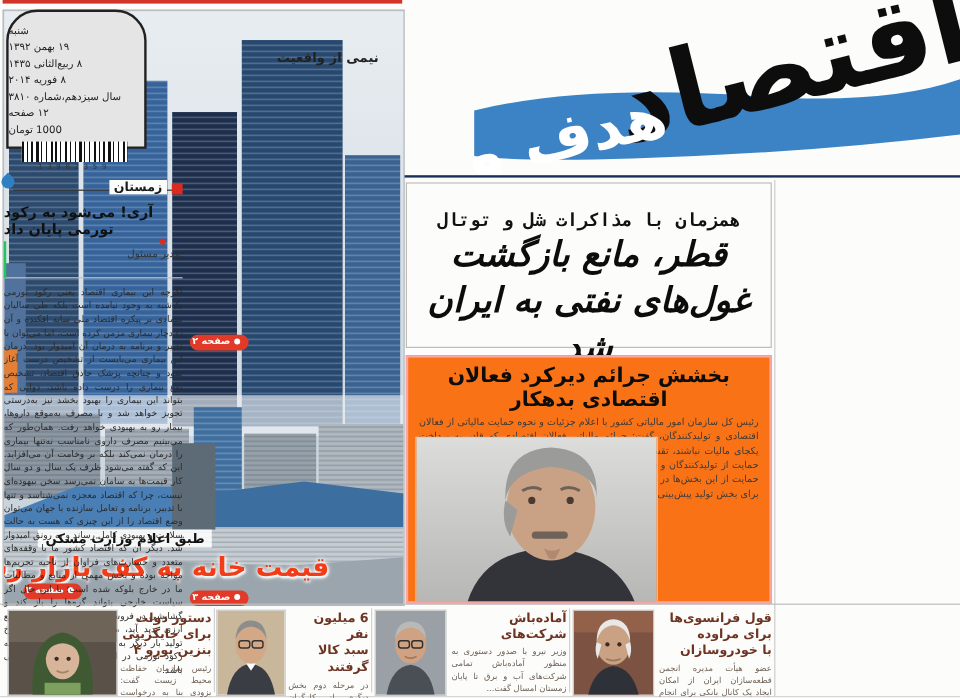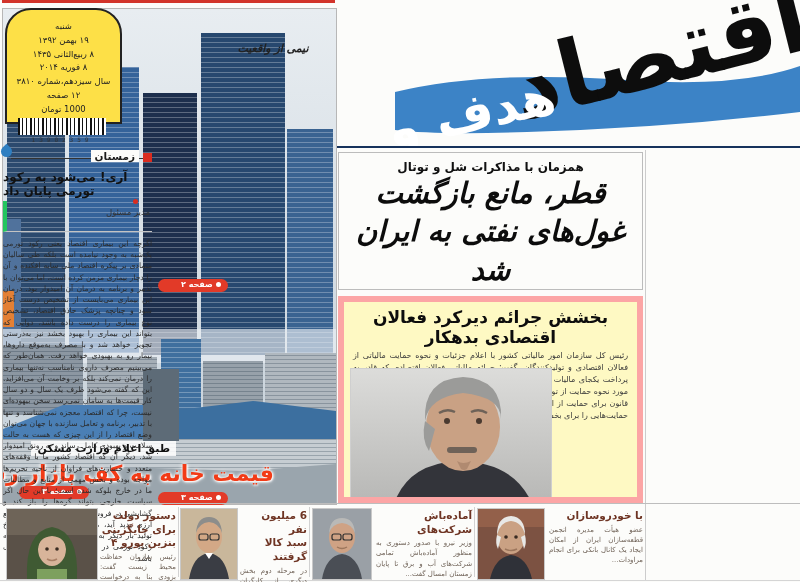--- a/index.html
+++ b/index.html
@@ -11,63 +11,63 @@
   .photo{position:absolute;left:2px;top:8px;width:333px;height:495px;border:1px solid #b7b7b7;
          overflow:hidden;background:#cfd7de;}
   .photo svg{display:block;}
   .photo-kicker{position:absolute;right:160px;top:432px;background:rgba(255,255,255,.85);
         padding:1px 6px;font-size:11px;font-weight:bold;color:#111;white-space:nowrap;}
   .photo-headline{position:absolute;right:62px;top:452px;font-size:22px;font-weight:900;
         color:#f23b17;white-space:nowrap;text-shadow:0 0 3px #fff,0 0 5px #fff,1px 1px 2px #fff;}
   .photo-credit-chip{position:absolute;left:0;top:282px;width:11px;height:36px;background:#f0812d;opacity:.92;}
   
   .badge{display:inline-block;background:#e23a28;color:#fff;font-size:8px;font-weight:bold;
-        border-radius:8px;padding:1px 7px 2px 23px;line-height:1.2;white-space:nowrap;}
+        border-radius:8px;padding:1px 7px 2px 2px;line-height:1.2;white-space:nowrap;}
   .badge .dot{display:inline-block;width:5px;height:5px;border-radius:50%;background:#fff;
         margin-left:3px;vertical-align:middle;}
   .photo-badge{position:absolute;left:16px;top:477px;}
   .lead-badge{position:absolute;left:158px;top:279px;}
   .story2-badge{position:absolute;left:158px;top:492px;}
   
   .logo-svg{position:absolute;left:337px;top:0;}
   .slogan{position:absolute;left:178px;top:40px;width:190px;text-align:center;
-        font-size:11px;font-weight:bold;color:#222;line-height:1.6;font-style:italic;}
+        font-size:11px;font-weight:bold;color:#222;line-height:1.6;}
   .datebox{position:absolute;left:5px;top:8px;width:113px;height:102px;border:2px solid #222;
-        border-radius:26px 26px 0 0;text-align:center;font-size:8.5px;color:#222;
-        padding-top:10px;line-height:1.62;background:#fde047;}
+        border-radius:26px 26px 0 0;text-align:left;font-size:8.5px;color:#222;
+        padding-top:10px;line-height:1.62;background:#e5e5e5;}
   .barcode{position:absolute;left:18px;top:118px;width:88px;height:17px;
         background:repeating-linear-gradient(90deg,#111 0 2px,#fff 2px 4px,#111 4px 5px,#fff 5px 8px,#111 8px 9px,#fff 9px 12px);}
   .barcode-digits{position:absolute;left:18px;top:136px;width:88px;text-align:center;
         font-family:"DejaVu Sans Mono",monospace;font-size:6px;letter-spacing:4px;color:#333;}
   .mast-rule{position:absolute;left:337px;top:146px;width:463px;height:2px;background:#16325c;}
   
   .lead-box{position:absolute;left:156px;top:152px;width:487px;height:138px;border:1px solid #bcbcbc;
         box-sizing:border-box;text-align:center;}
   .lead-box{width:305px;left:338px;}
-  .lead-kicker{margin-top:7px;font-size:12px;font-weight:900;color:#111;}
+  .lead-kicker{margin-top:21px;font-size:15px;font-weight:900;color:#111;font-family:Liberation Mono, monospace;}
   .lead-h1{font-size:29px;font-weight:900;color:#0c0c0c;line-height:1.32;letter-spacing:-.5px;font-style:italic;}
   
-  .story2{position:absolute;left:338px;top:296px;width:305px;height:207px;border:6px solid #fca5a5;
-        box-sizing:border-box;overflow:hidden;background:#fef9c3;}
+  .story2{position:absolute;left:338px;top:296px;width:305px;height:207px;border:2px solid #fca5a5;
+        box-sizing:border-box;overflow:hidden;background:#f97316;}
   .story2 h2{margin:5px 8px 3px 8px;text-align:center;font-size:17px;font-weight:900;color:#0d0d0d;}
   .s2wrap{position:relative;height:168px;}
   .s2b{padding:0 9px;font-size:8px;line-height:1.5;color:#3a3a3a;text-align:justify;}
   .s2b1{width:auto;}
   .s2b2{width:84px;margin-right:auto;margin-left:9px;padding-left:0;}
   .portrait{position:absolute;left:6px;bottom:2px;width:200px;height:146px;border:1px solid #cfcfcf;} 
   .edcol{position:absolute;left:3px;top:150px;width:149px;height:430px;}
   .ed-head{position:relative;height:16px;}
   .ed-line{position:absolute;right:0;left:8px;top:8px;height:1px;background:#333;}
   .ed-sq{position:absolute;right:0;top:3px;width:9px;height:9px;background:#d92c1f;}
   .ed-label{position:absolute;right:13px;top:0;background:#fcfcfa;padding:0 4px;
         font-size:10.5px;font-weight:900;color:#1c1c1c;}
   .drop{position:absolute;left:-2px;top:-4px;width:11px;height:11px;background:#2f7fc1;
         border-radius:0 50% 50% 50%;transform:rotate(45deg);}
   .ed-title{margin-top:4px;text-align:left;font-size:12px;font-weight:900;color:#111;}
-  .ed-sign{position:relative;height:30px;margin-top:3px;border-left:4px solid #22c55e;
+  .ed-sign{position:relative;height:30px;margin-top:3px;border-left:2px solid #22c55e;
         border-bottom:1px solid #c3c3c3;}
   .ed-byline{position:absolute;right:2px;top:6px;font-size:8.5px;color:#333;}
   .ed-mark{position:absolute;right:14px;top:-2px;width:5px;height:5px;border-radius:50%;background:#d92c1f;}
   .ed-body{margin-top:6px;height:352px;overflow:hidden;font-size:7.6px;line-height:1.48;
         color:#2b2b2b;text-align:justify;}
   .vdiv-ed{position:absolute;left:645px;top:150px;width:1px;height:430px;background:#cccccc;}
   
   .strip-top{position:absolute;left:0;top:503px;width:800px;height:1px;background:#bdbdbd;}
   .strip-bottom{position:absolute;left:0;top:580px;width:800px;height:1px;background:#d5d5d5;}
   .vdiv{position:absolute;top:507px;height:70px;width:1px;background:#d2d2d2;}
@@ -287,20 +287,21 @@
       <ellipse cx="33" cy="28" rx="14" ry="17" fill="#caa183"></ellipse>
       <path d="M19,26 Q19,8 33,7 Q47,8 47,26 Q44,13 33,12 Q22,13 19,26 Z" fill="#e8e8e6"></path>
       <path d="M19,26 Q17,34 20,40 L23,28 Z" fill="#e8e8e6"></path>
       <path d="M47,26 Q49,34 46,40 L43,28 Z" fill="#e8e8e6"></path>
       <circle cx="28" cy="28" r="1.8" fill="#3a2c22"></circle>
         <circle cx="38" cy="28" r="1.8" fill="#3a2c22"></circle>
       <path d="M27,40 q6,3 12,0" stroke="#9c765c" stroke-width="1.4" fill="none"></path>
     </svg>
     <div class="btext" style="left:72px;right:0">
       <div class="btitle">
+        <div>قول فرانسوی‌ها برای مراوده</div>
         <div>با خودروسازان</div>
       </div>
       <div class="bbody">عضو هیأت مدیره انجمن قطعه‌سازان ایران از امکان ایجاد یک کانال بانکی برای انجام مراودات...</div>
 
     </div>
   </div>
 
 </div>
 
 </body></html>

